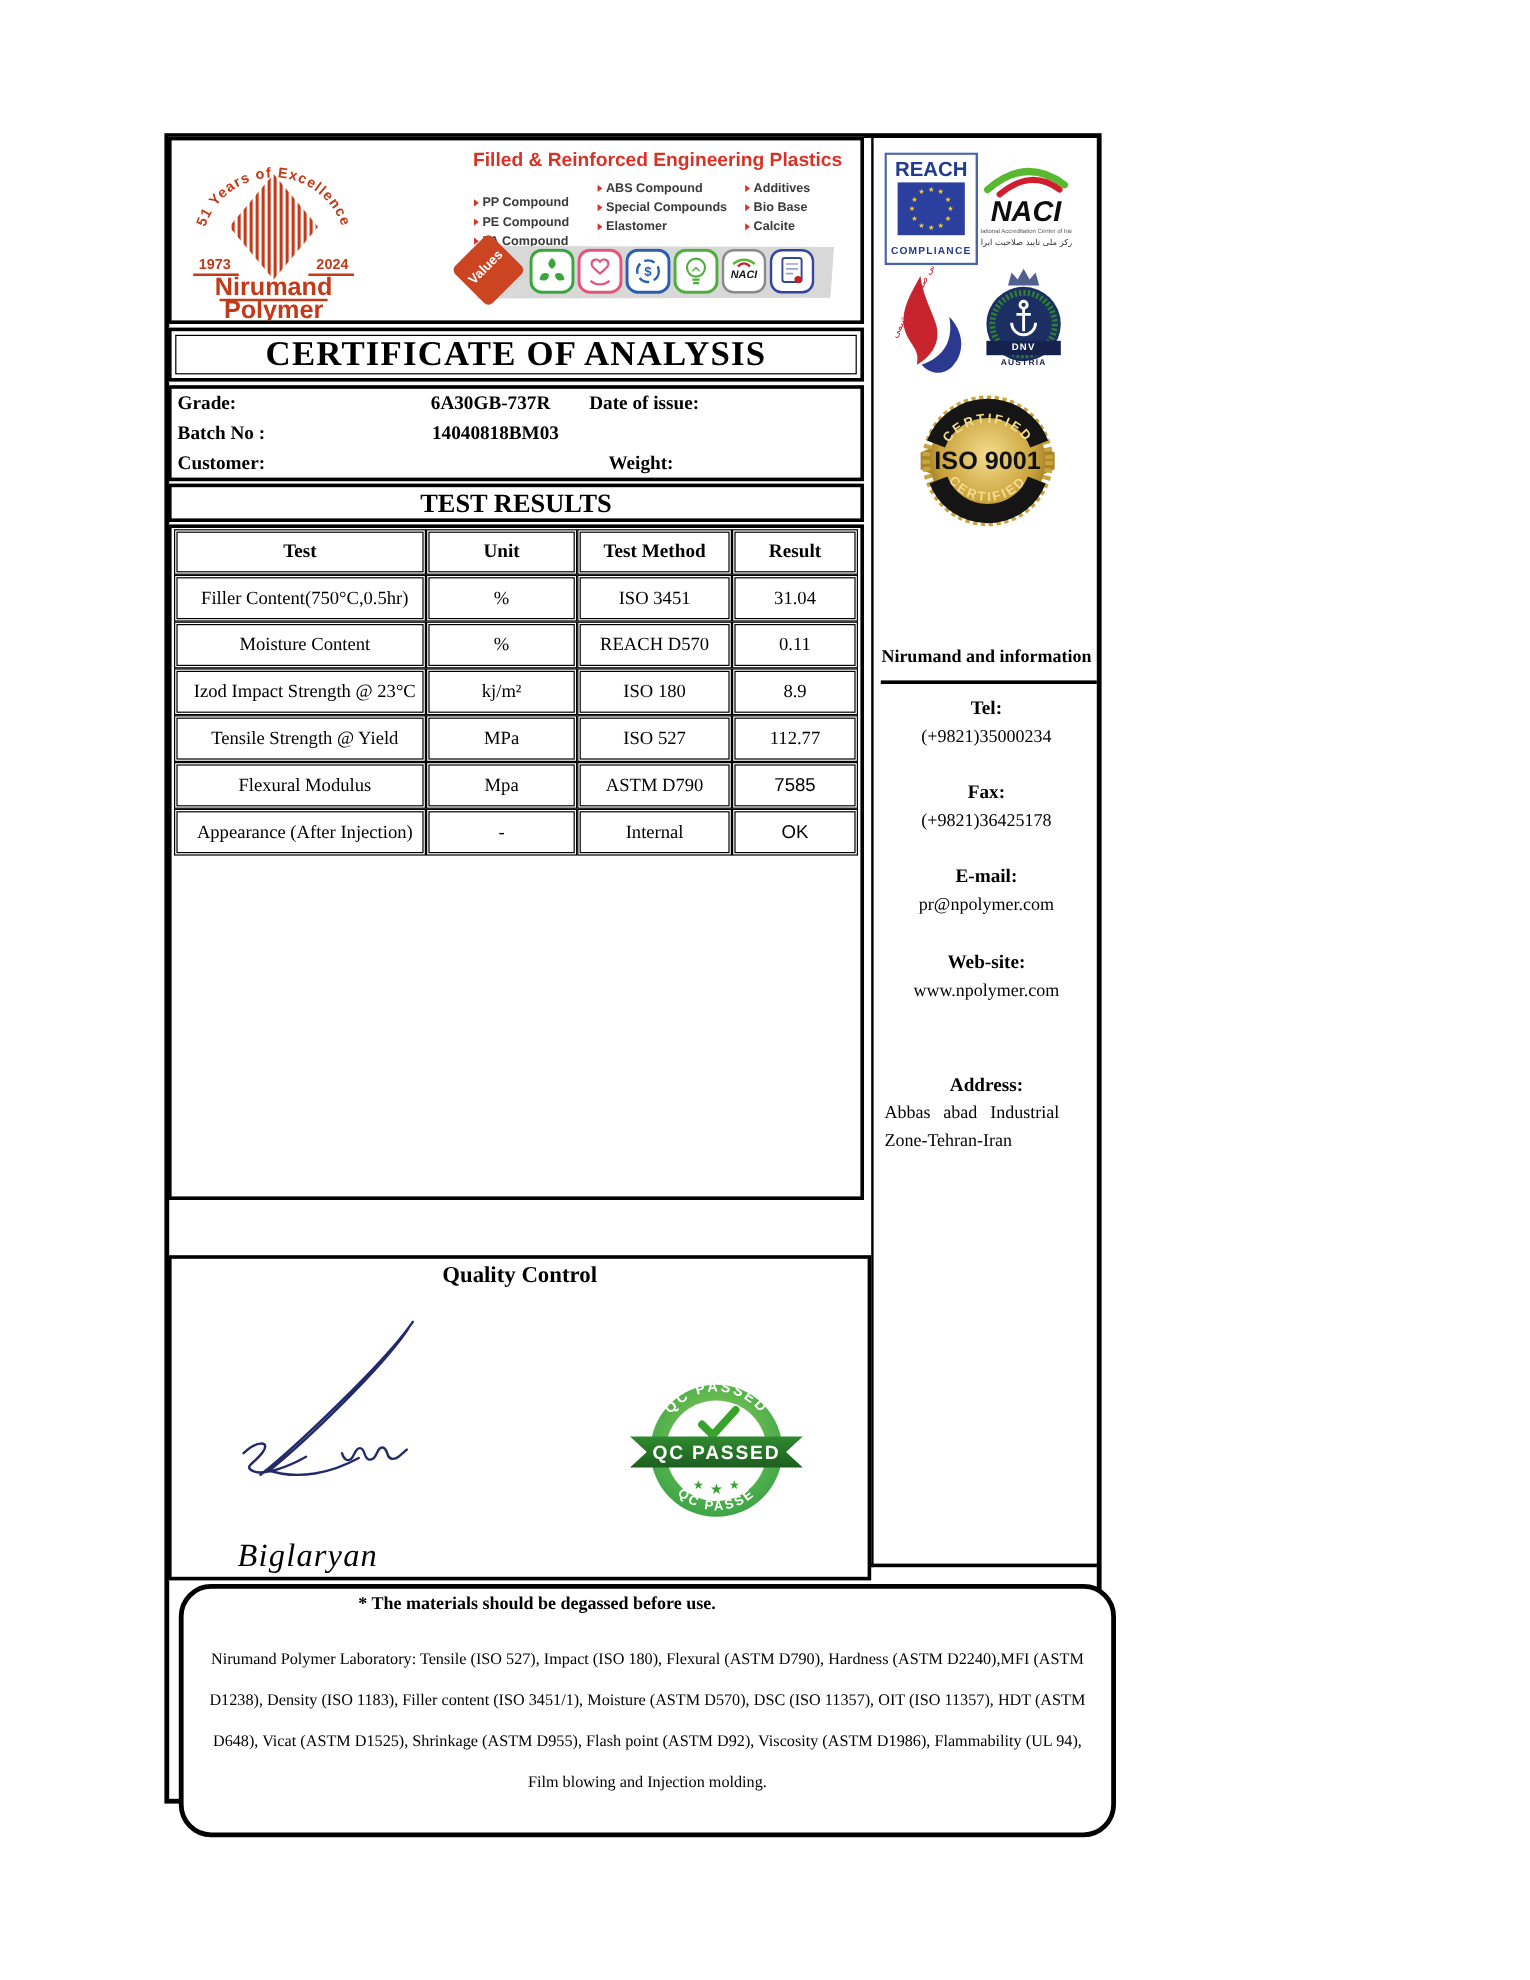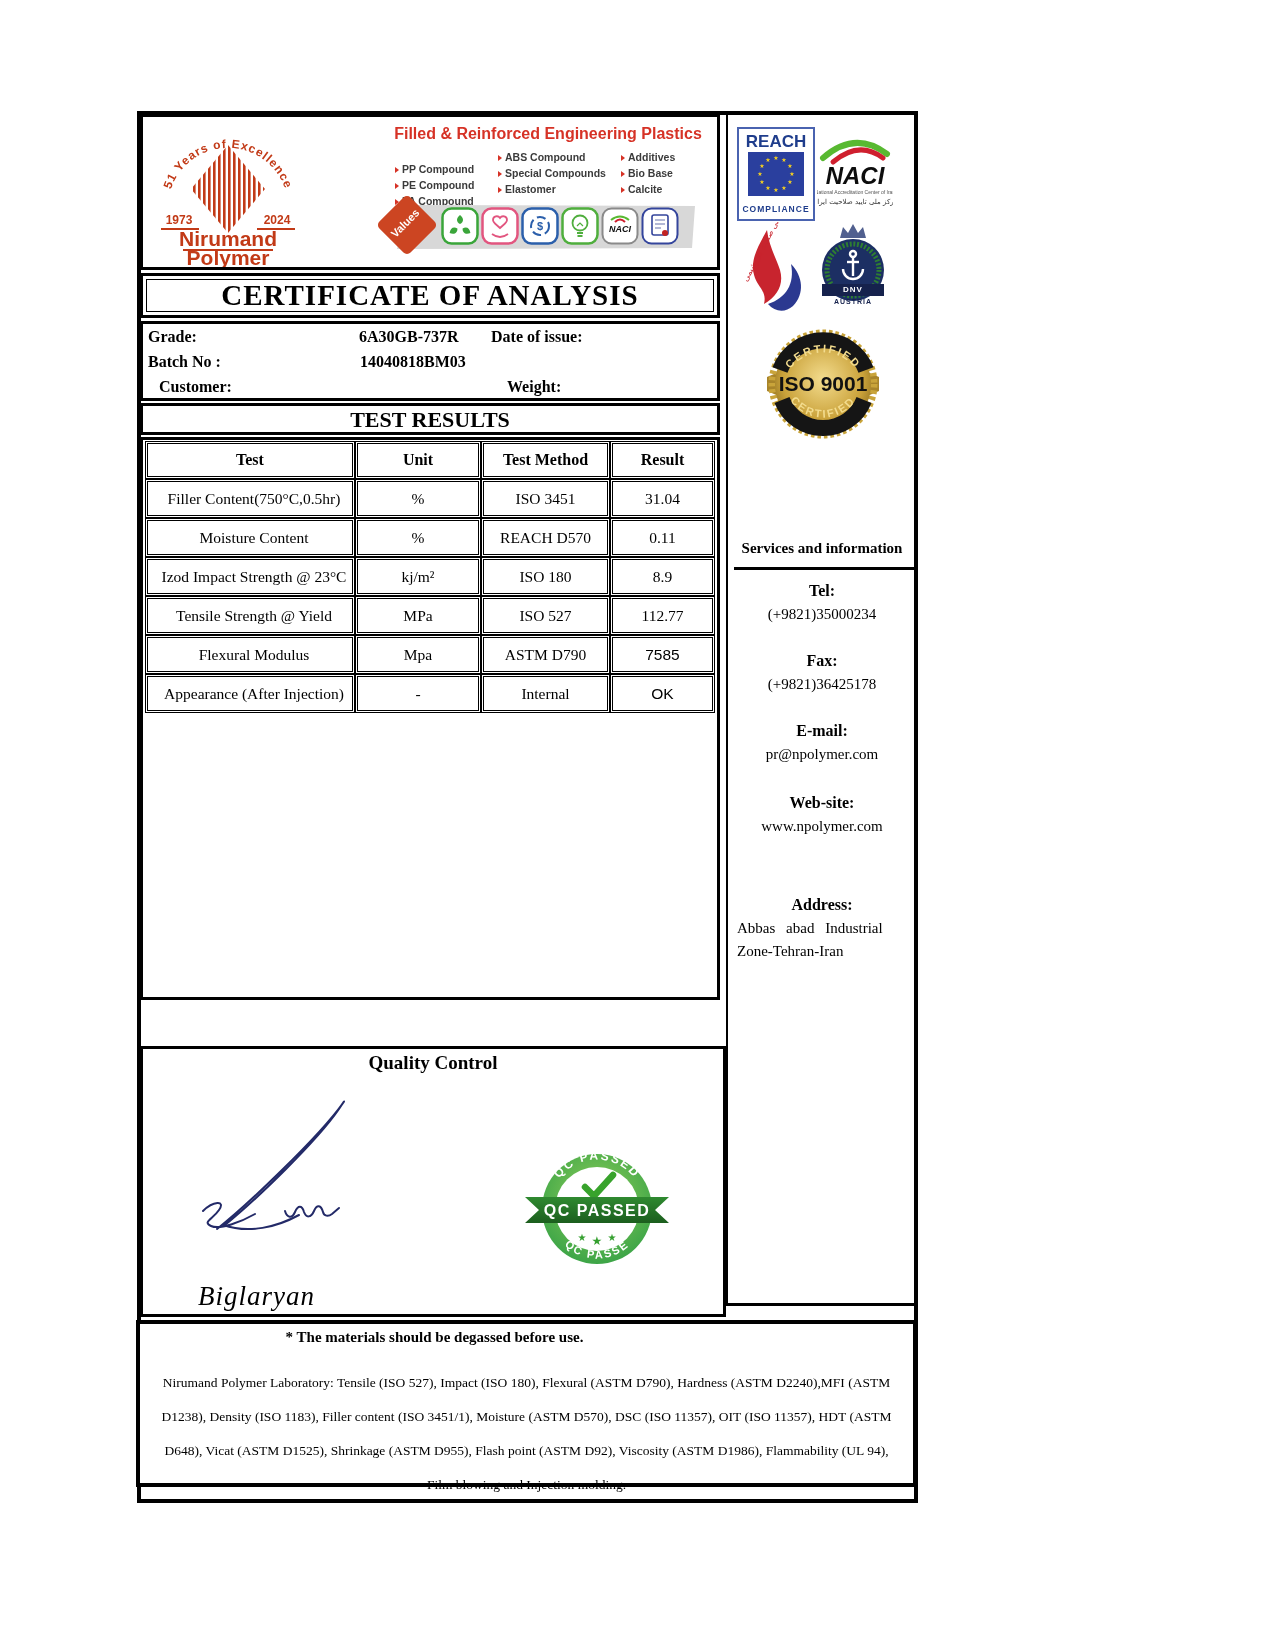--- a/index.html
+++ b/index.html
@@ -138,21 +138,21 @@
   <div class="box" style="left:140px;top:273px;width:580px;height:45px;">
     <div class="coa-inner">CERTIFICATE OF ANALYSIS</div>
   </div>
 
   <div class="box" style="left:140px;top:321px;width:580px;height:80px;">
     <span class="g-lab" style="left:5px;top:4px;">Grade:</span>
     <span class="g-lab" style="left:216px;top:4px;">6A30GB-737R</span>
     <span class="g-lab" style="left:348px;top:4px;">Date of issue:</span>
     <span class="g-lab" style="left:5px;top:29px;">Batch No :</span>
     <span class="g-lab" style="left:217px;top:29px;">14040818BM03</span>
-    <span class="g-lab" style="left:16px;top:54px;">Customer:</span>
+    <span class="g-lab" style="left:5px;top:54px;">Customer:</span>
     <span class="g-lab" style="left:364px;top:54px;">Weight:</span>
   </div>
 
   <div class="box center" style="left:140px;top:403px;width:580px;height:32px;">
     <div style="font-weight:bold;font-size:22px;line-height:27px;">TEST RESULTS</div>
   </div>
 
   <div class="box" style="left:140px;top:437px;width:580px;height:563px;">
     <table class="tr abs" style="left:2px;top:1px;width:570px;">
       <colgroup>
@@ -246,21 +246,21 @@
       <path d="M4,52 H148 L134,65 L148,78 H4 L18,65 Z" fill="url(#qcb)"></path>
       <text x="76" y="71" text-anchor="middle" font-family="Liberation Sans, sans-serif" font-size="16" font-weight="bold" fill="#ffffff" letter-spacing="1.5">QC PASSED</text>
       <text x="61" y="96" text-anchor="middle" font-size="10" fill="#35a02f">★</text>
       <text x="76" y="100" text-anchor="middle" font-size="12" fill="#35a02f">★</text>
       <text x="91" y="96" text-anchor="middle" font-size="10" fill="#35a02f">★</text>
     </svg>
 
     <div class="abs" style="left:55px;top:232px;font-style:italic;font-size:27px;letter-spacing:1px;">Biglaryan</div>
   </div>
 
-  <div class="box" style="left:136px;top:1320px;width:781px;height:167px;border-width:4px;">
+  <div class="box" style="left:149px;top:1320px;width:781px;height:211px;border-width:4px;border-radius:27px;">
     <div class="center" style="position:absolute;left:3px;top:5px;width:583px;font-weight:bold;font-size:15px;font-family:'Liberation Serif',serif;">* The materials should be degassed before use.</div>
     <div class="abs" style="left:4px;top:42px;width:765px;">
       <div class="lab-line">Nirumand Polymer Laboratory: Tensile (ISO 527), Impact (ISO 180), Flexural (ASTM D790), Hardness (ASTM D2240),MFI (ASTM</div>
       <div class="lab-line">D1238), Density (ISO 1183), Filler content (ISO 3451/1), Moisture (ASTM D570), DSC (ISO 11357), OIT (ISO 11357), HDT (ASTM</div>
       <div class="lab-line">D648), Vicat (ASTM D1525), Shrinkage (ASTM D955), Flash point (ASTM D92), Viscosity (ASTM D1986), Flammability (UL 94),</div>
       <div class="lab-line">Film blowing and Injection molding.</div>
     </div>
   </div>
 
   <div class="vline" style="left:726px;top:114px;width:2px;height:1192px;"></div>
@@ -334,21 +334,21 @@
     <path d="M15,73 A44,44 0 0 0 97,73" stroke="#151515" stroke-width="16" fill="none"></path>
     <text font-family="Liberation Sans, sans-serif" font-size="11" font-weight="bold" fill="#f3dc8e" letter-spacing="2">
       <textPath href="#isoTop" startOffset="50%" text-anchor="middle">CERTIFIED</textPath>
     </text>
     <text font-family="Liberation Sans, sans-serif" font-size="11" font-weight="bold" fill="#f3dc8e" letter-spacing="2">
       <textPath href="#isoBot" startOffset="50%" text-anchor="middle">CERTIFIED</textPath>
     </text>
     <text x="56" y="64" text-anchor="middle" font-family="Liberation Sans, sans-serif" font-size="21" font-weight="bold" fill="#111">ISO 9001</text>
   </svg>
 
-  <div class="side-lab" style="top:540px;font-size:15px;">Services and information</div>
+  <div class="side-lab" style="top:540px;font-size:15px;">Nirumand and information</div>
   <div class="hline" style="left:734px;top:567px;width:180px;height:3px;"></div>
 
   <div class="side-lab" style="top:582px;">Tel:</div>
   <div class="side-val" style="top:606px;">(+9821)35000234</div>
 
   <div class="side-lab" style="top:652px;">Fax:</div>
   <div class="side-val" style="top:676px;">(+9821)36425178</div>
 
   <div class="side-lab" style="top:722px;">E-mail:</div>
   <div class="side-val" style="top:746px;">pr@npolymer.com</div>

